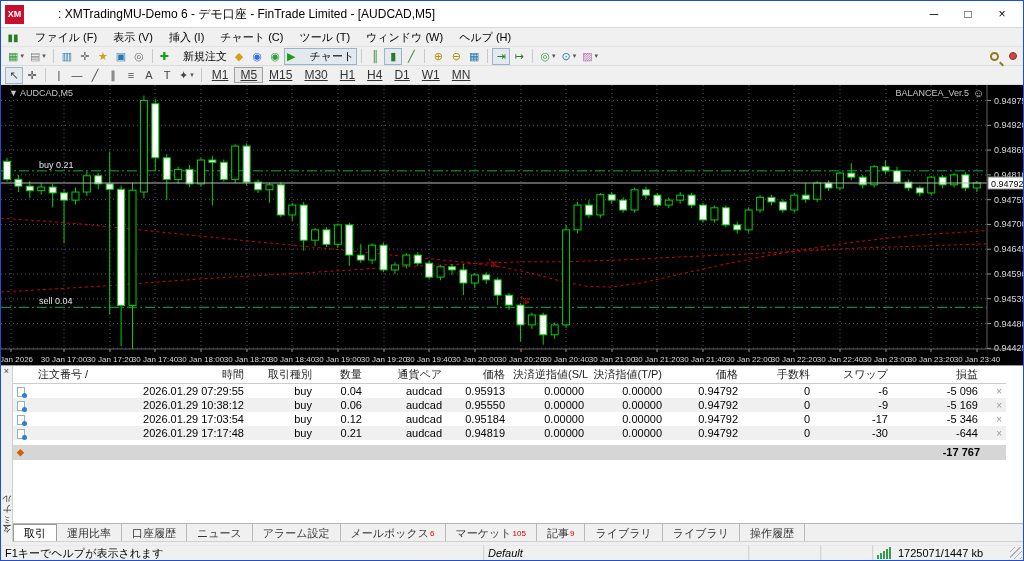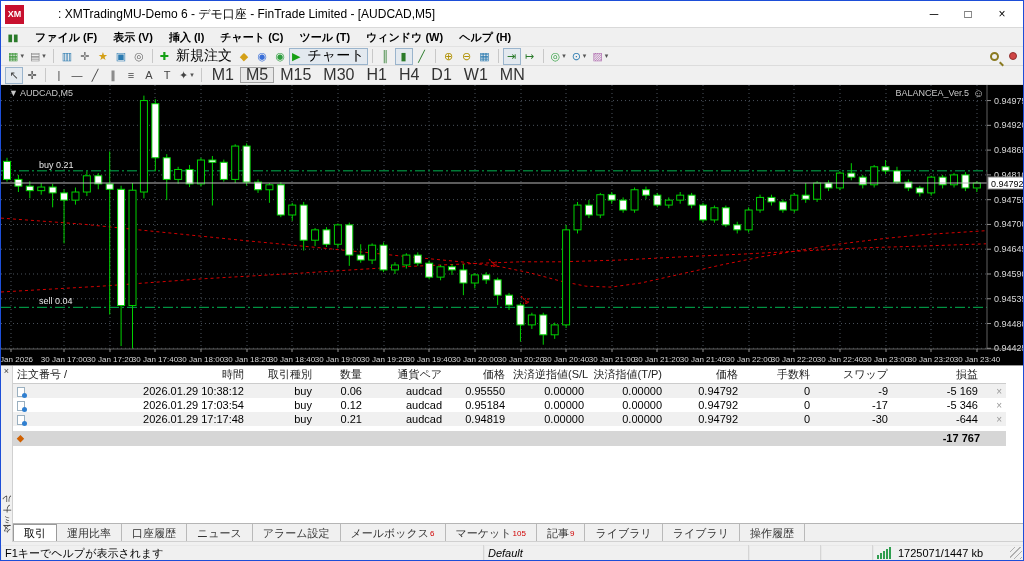--- a/index.html
+++ b/index.html
@@ -7,45 +7,45 @@
   .window{position:relative;width:1024px;height:561px;background:#3b82f6;border:1px solid #1d4ed8;overflow:hidden;}
   
   .titlebar{height:27px;background:#fff;display:flex;align-items:center;padding:0 4px;border-bottom:1px solid #d9d9d9;}
   .app-logo{width:19px;height:19px;background:#c8102e;color:#fff;font-size:9px;font-weight:bold;display:flex;align-items:center;justify-content:center;margin-right:34px;}
   .title-text{font-size:12px;color:#000;white-space:nowrap;}
   .win-controls{margin-left:auto;display:flex;}
   .win-btn{width:34px;height:22px;display:flex;align-items:center;justify-content:center;font-size:12px;color:#000;}
   
   .menubar{height:19px;background:#f0f0f0;display:flex;align-items:center;font-size:11px;padding-left:2px;border-bottom:1px solid #e2e2e2;}
   .mdi-icon{width:16px;height:14px;margin:0 6px 0 2px;font-size:10px;color:#2a7a2a;display:flex;align-items:center;justify-content:center;}
-  .menu-item{padding:2px 8px;color:#000;white-space:nowrap;font-weight:bold;}
+  .menu-item{padding:2px 8px;color:#000;white-space:nowrap;}
   
   .toolbar{height:19px;background:#f0f0f0;display:flex;align-items:center;font-size:11px;border-bottom:1px solid #dcdcdc;padding-left:4px;}
   .tb-sep{width:1px;height:14px;background:#c8c8c8;margin:0 4px;}
   .tb-btn{height:17px;min-width:18px;display:flex;align-items:center;justify-content:center;padding:0 2px;color:#444;white-space:nowrap;border:1px solid transparent;}
   .tb-btn.active{background:#e3e9ef;border:1px solid #9ab4cc;}
   .tb-btn .glyph{font-size:11px;line-height:1;}
-  .tb-btn .tlabel{margin-left:7px;font-size:14px;color:#000;}
+  .tb-btn .tlabel{margin-left:14px;font-size:11px;color:#000;}
   .dd{font-size:7px;color:#555;margin-left:2px;}
   .tb-right{margin-left:auto;display:flex;align-items:center;padding-right:6px;}
   .search-glass{width:9px;height:9px;border:2px solid #8a7a20;border-radius:50%;position:relative;margin-right:10px;}
   .search-glass::after{content:"";position:absolute;width:5px;height:2px;background:#8a7a20;transform:rotate(45deg);left:7px;top:9px;}
   .pin-dot{width:8px;height:8px;border-radius:50%;background:#d04545;border:1px solid #903030;}
-  .tf-btn{height:16px;padding:0 5px;font-size:16px;color:#333;display:flex;align-items:center;border:1px solid transparent;}
+  .tf-btn{height:16px;padding:0 5px;font-size:12px;color:#333;display:flex;align-items:center;border:1px solid transparent;text-decoration:underline;}
   .tf-btn.active{background:#e8e8e8;border:1px solid #a0a0a0;}
   
   .chart-wrap{height:280px;background:#000;position:relative;border-bottom:1px solid #777;}
   
   .terminal{height:158px;background:#fff;position:relative;border-top:1px solid #999;}
   .term-side{position:absolute;left:0;top:0;width:12px;height:176px;background:#f0f0f0;border-right:1px solid #d0d0d0;z-index:5;}
   .term-close{font-size:9px;color:#444;display:block;text-align:center;line-height:10px;}
   .term-vtitle{position:absolute;bottom:2px;left:0px;writing-mode:vertical-rl;transform:rotate(180deg);font-size:9px;color:#333;}
   table.orders{border-collapse:collapse;table-layout:fixed;margin-left:12px;width:993px;font-size:11px;}
   table.orders th{font-weight:normal;color:#222;text-align:right;padding:1px 4px;border-bottom:1px solid #ccc;height:15px;white-space:nowrap;overflow:hidden;}
-  table.orders th.c-order{text-align:left;}
+  table.orders th.c-order{text-align:center;}
   table.orders td{padding:0 4px;height:14px;text-align:right;color:#000;white-space:nowrap;overflow:hidden;}
   table.orders tr.r-odd{background:#f0f0f0;}
   table.orders td.c-order{text-align:left;}
   .doc-icon{display:inline-block;width:8px;height:10px;background:#fff;border:1px solid #9ab0c0;position:relative;vertical-align:middle;}
   .doc-icon::after{content:"";position:absolute;right:-3px;bottom:-2px;width:5px;height:5px;border-radius:50%;background:#2f7fd0;}
   .row-close{color:#999;font-size:10px;padding-left:4px;}
   .balance-row{margin:5px 0 0 12px;width:993px;height:15px;background:#d6d6d6;display:flex;align-items:center;font-size:11px;font-weight:bold;color:#000;padding:0 4px;}
   .bal-icon{color:#d06000;font-size:9px;margin-right:5px;}
   .bal-profit{margin-left:auto;padding-right:22px;}
   
@@ -543,20 +543,35 @@
             <th>決済逆指値(S/L)</th>
             <th>決済指値(T/P)</th>
             <th>価格</th>
             <th>手数料</th>
             <th>スワップ</th>
             <th>損益</th>
             <th></th>
           </tr>
         </thead>
       <tbody>
+          <tr class="">
+            <td class="c-order"><span class="doc-icon"></span></td>
+            <td>2026.01.29 07:29:55</td>
+            <td>buy</td>
+            <td>0.04</td>
+            <td>audcad</td>
+            <td>0.95913</td>
+            <td>0.00000</td>
+            <td>0.00000</td>
+            <td>0.94792</td>
+            <td>0</td>
+            <td>-6</td>
+            <td>-5 096</td>
+            <td><span class="row-close">×</span></td>
+          </tr>
           <tr class="r-odd">
             <td class="c-order"><span class="doc-icon"></span></td>
             <td>2026.01.29 10:38:12</td>
             <td>buy</td>
             <td>0.06</td>
             <td>audcad</td>
             <td>0.95550</td>
             <td>0.00000</td>
             <td>0.00000</td>
             <td>0.94792</td>

